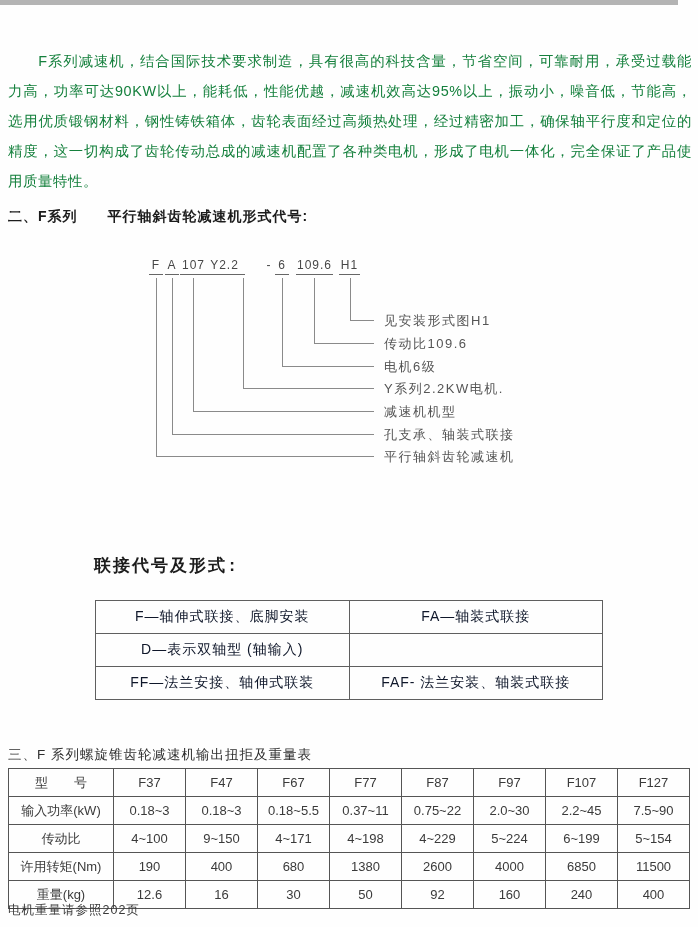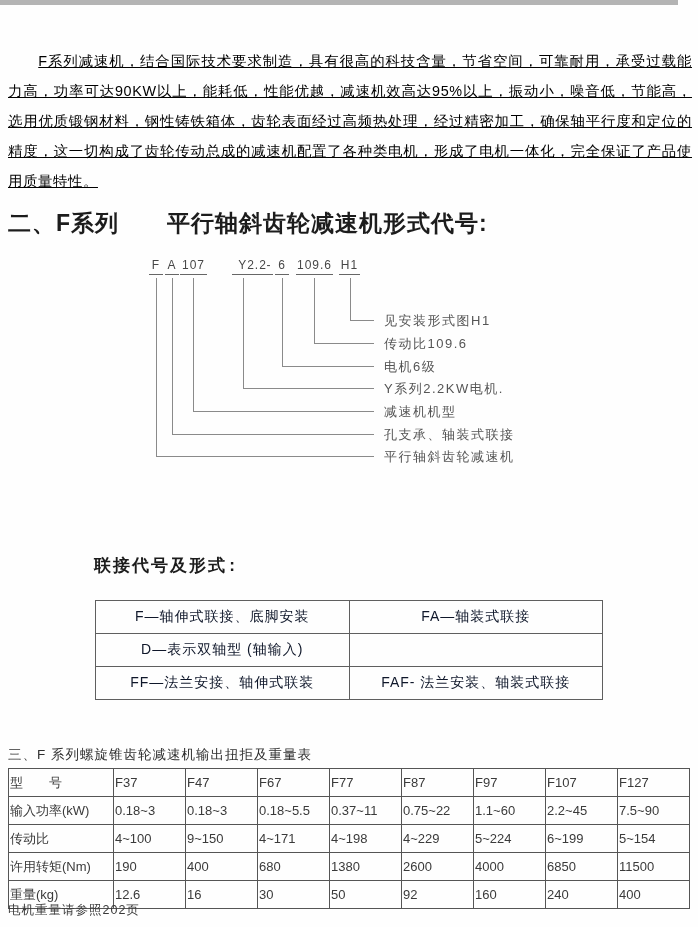--- a/index.html
+++ b/index.html
@@ -6,61 +6,61 @@
   #page {
     position:relative; width:698px; height:927px; background:#fefefe;
     font-family:"Liberation Sans","DejaVu Sans",sans-serif; color:#2e2e2e;
     overflow:hidden;
   }
   .abs { position:absolute; }
   .topbar { left:0; top:0; width:678px; height:5px; background:#b4b4b4; }
 
   .s1-heading { left:6px; top:12px; font-size:20px; font-weight:bold; letter-spacing:1.5px; color:#111; white-space:nowrap; }
   .para { left:8px; top:46px; width:684px; font-size:14.4px; line-height:30px;
-          text-indent:2.1em; letter-spacing:0.6px; text-align:justify; color:#000000;text-decoration:underline; }
+          text-indent:2.1em; letter-spacing:0.6px; text-align:justify; color:#15803d; }
 
-  .s2-heading { left:8px; top:208px; font-size:23px; font-weight:bold; letter-spacing:1px; color:#1c1c1c; white-space:nowrap; }
+  .s2-heading { left:8px; top:208px; font-size:14px; font-weight:bold; letter-spacing:1px; color:#1c1c1c; white-space:nowrap; }
 
   .diagram { left:0; top:258px; width:698px; height:212px; font-size:12px; color:#474747; }
   .tok { position:absolute; top:0; height:15px; text-align:center;
          border-bottom:1px solid #666; padding-bottom:1px; letter-spacing:1px; font-size:12px; }
   .tok.nounder { border-bottom:none; }
   .vline { position:absolute; width:0; border-left:1px solid #8a8a8a; top:20px; }
   .hline { position:absolute; height:0; border-top:1px solid #8a8a8a; }
   .dlabel { position:absolute; left:384px; font-size:13px; letter-spacing:1.5px; color:#555; white-space:nowrap; }
 
   .conn-heading { left:94px; top:554px; font-size:17px; font-weight:bold; letter-spacing:2px; color:#1c1c1c; white-space:nowrap;font-family:Liberation Mono, monospace; }
   .conn-table { left:95px; top:600px; width:508px; border-collapse:collapse; table-layout:fixed; }
   .conn-table td { border:1.6px solid #5f5f5f; height:30px; text-align:center;
                    font-size:14px; color:#0f172a; letter-spacing:1px; }
 
   .s3-heading { left:8px; top:746px; font-size:13.5px; color:#2f2f2f; letter-spacing:1px; white-space:nowrap; }
   .main-table { left:8px; top:768px; width:682px; border-collapse:collapse; table-layout:fixed; }
-  .main-table td { border:1.4px solid #555; height:25px; font-size:13px; color:#3a3a3a; }
+  .main-table td { border:1.4px solid #555; height:25px; text-align:center; font-size:13px; color:#3a3a3a; }
   .main-table col.c0 { width:105px; }
   .footer { left:8px; top:902px; font-size:12.5px; color:#3a3a3a; letter-spacing:1px; }
 </style>
 </head>
 <body>
 
 <div id="page">
 
   <div class="abs topbar"></div>
 
 
   <div class="abs para">F系列减速机，结合国际技术要求制造，具有很高的科技含量，节省空间，可靠耐用，承受过载能力高，功率可达90KW以上，能耗低，性能优越，减速机效高达95%以上，振动小，噪音低，节能高，选用优质锻钢材料，钢性铸铁箱体，齿轮表面经过高频热处理，经过精密加工，确保轴平行度和定位的精度，这一切构成了齿轮传动总成的减速机配置了各种类电机，形成了电机一体化，完全保证了产品使用质量特性。</div>
 
   <div class="abs s2-heading">二、F系列　　平行轴斜齿轮减速机形式代号:</div>
 
   <div class="abs diagram">
 
     <span class="tok" style="left:149px;width:14px;">F</span>
     <span class="tok" style="left:165px;width:14px;">A</span>
     <span class="tok" style="left:180px;width:27px;">107</span>
-    <span class="tok" style="left:232px;width:41px;">Y2.2</span>
+    <span class="tok" style="left:204px;width:41px;">Y2.2</span>
     <span class="tok nounder" style="left:264px;width:10px;">-</span>
     <span class="tok" style="left:275px;width:14px;">6</span>
     <span class="tok" style="left:296px;width:37px;">109.6</span>
     <span class="tok" style="left:339px;width:21px;">H1</span>
 
     <div class="vline" style="left:350px;height:42px;"></div>
     <div class="vline" style="left:314px;height:65px;"></div>
     <div class="vline" style="left:282px;height:88px;"></div>
     <div class="vline" style="left:243px;height:110px;"></div>
     <div class="vline" style="left:193px;height:133px;"></div>
@@ -129,21 +129,21 @@
       <td>F107</td>
       <td>F127</td>
     </tr>
     <tr>
       <td>输入功率(kW)</td>
       <td>0.18~3</td>
       <td>0.18~3</td>
       <td>0.18~5.5</td>
       <td>0.37~11</td>
       <td>0.75~22</td>
-      <td>1.1~60</td>
+      <td>2.0~30</td>
       <td>2.2~45</td>
       <td>7.5~90</td>
     </tr>
     <tr>
       <td>传动比</td>
       <td>4~100</td>
       <td>9~150</td>
       <td>4~171</td>
       <td>4~198</td>
       <td>4~229</td>

